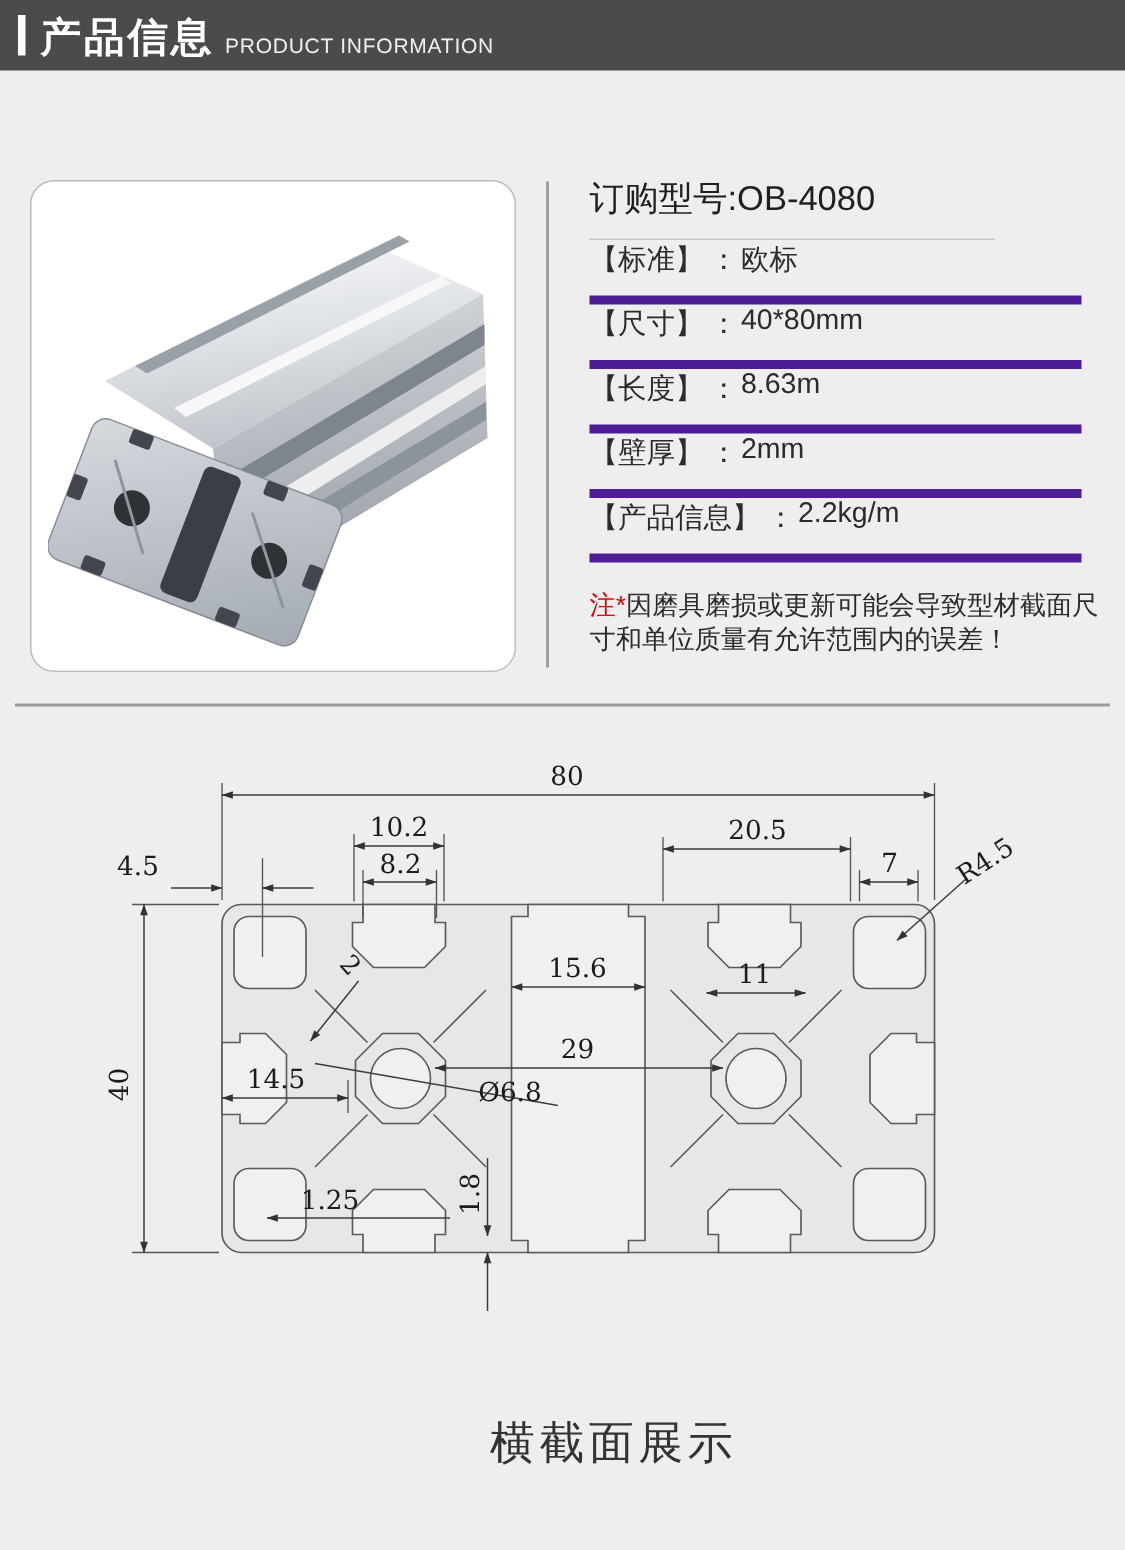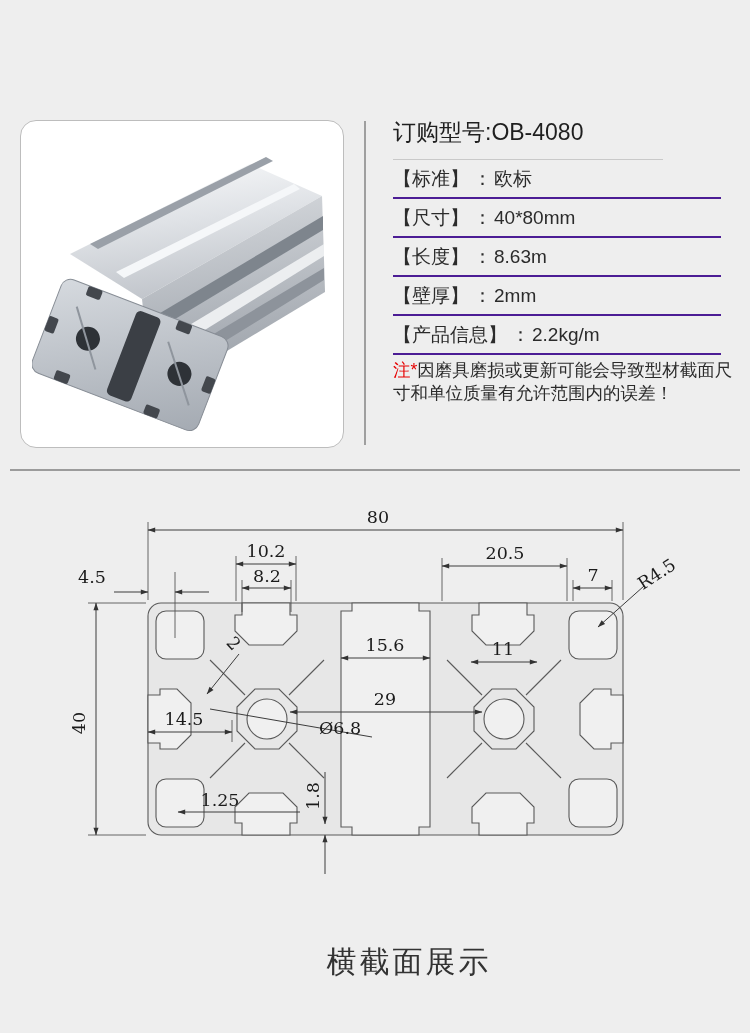--- a/index.html
+++ b/index.html
@@ -14,43 +14,48 @@
 
   
   .card{position:absolute;left:20px;top:120px;width:322px;height:326px;background:#ffffff;
         border:1px solid #bdbdbd;border-radius:16px;}
   .card svg{position:absolute;left:11px;top:11px;}
   .vdiv{position:absolute;left:364px;top:121px;width:2px;height:324px;background:#9f9f9f;}
 
   .info{position:absolute;left:393px;top:118px;width:345px;}
   .info h2{margin:0;font-size:23px;line-height:28px;font-weight:400;color:#1f1f1f;}
   .t-rule{margin-top:13px;width:270px;height:1px;background:#c9c9c9;}
-  .srow{display:flex;align-items:center;height:37px;border-bottom:2px solid #4c1d95;
+  .srow{display:flex;height:37px;border-bottom:6px solid #4c1d95;
         font-size:19px;color:#2b2b2b;width:328px;}
   .srow .sep{margin:0 2px 0 4px;}
-  .note{margin-top:4px;width:345px;font-size:17.5px;line-height:23px;color:#2b2b2b;}
+  .note{margin-top:17px;width:345px;font-size:17.5px;line-height:23px;color:#2b2b2b;}
   .note .red{color:#e60000;}
 
   .hdiv{position:absolute;left:10px;top:469px;width:730px;height:2px;background:#9b9b9b;}
 
   
   .draw{position:absolute;left:0;top:480px;}
   .specline{position:absolute;left:0;top:886px;width:750px;text-align:center;
             font-family:"DejaVu Serif", serif;font-size:24px;color:#333;}
   .specline .pair{margin:0 17px;white-space:nowrap;}
   .sec-title{position:absolute;left:0;top:942px;width:750px;margin:0;text-align:center;
              font-size:30px;font-weight:500;letter-spacing:3px;color:#333;padding-left:34px;}
 
   .dimtxt{font-family:"DejaVu Serif", serif;font-size:17.5px;fill:#1b1b1b;}
 </style>
 </head>
 <body>
 
 <div class="page">
 
+  <div class="hd">
+    <span class="tick"></span>
+    <span class="cn">产品信息</span>
+    <span class="en">PRODUCT INFORMATION</span>
+  </div>
 
   <div class="card">
     <svg width="300" height="302" viewBox="0 0 300 302">
       <defs>
         <linearGradient id="gTop" x1="0" y1="0" x2="0.25" y2="1">
           <stop offset="0" stop-color="#fafbfc"></stop>
             <stop offset="0.5" stop-color="#dfe2e6"></stop>
             <stop offset="1" stop-color="#c2c6cc"></stop>
         </linearGradient>
         <linearGradient id="gSide" x1="0" y1="0" x2="0.15" y2="1">

